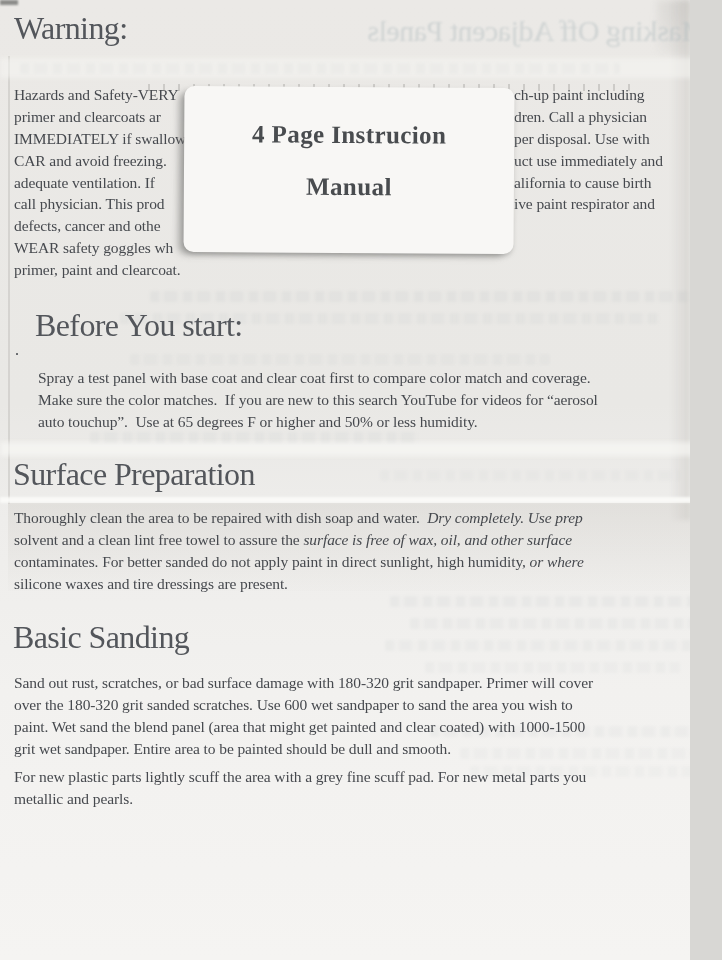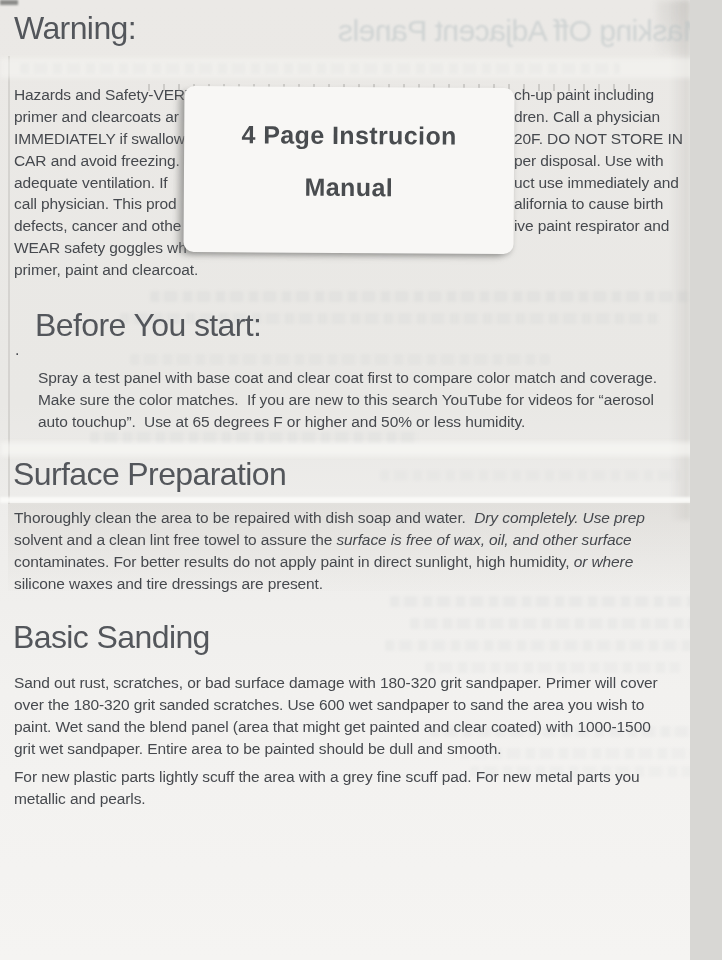--- a/index.html
+++ b/index.html
@@ -1,18 +1,18 @@
 <!DOCTYPE html>
 <html><head>
 <meta charset="utf-8">
 <style>
   html,body{margin:0;padding:0;background:#d8d7d4;}
   .page{
     position:relative;width:690px;height:960px;overflow:hidden;
-    font-family:Liberation Sans, sans-serif;
+    font-family:Liberation Serif, serif;
     background:linear-gradient(180deg,#ebe9e6 0%,#e9e8e5 42%,#eeedeb 54%,#f2f1ef 72%,#f5f4f2 100%);
   }
   
   .corner-mark{position:absolute;left:0;top:0;width:18px;height:5px;background:#8c8c8a;filter:blur(.8px);}
   .top-right-shade{position:absolute;right:0;top:0;width:34px;height:55px;
     background:radial-gradient(ellipse at top right,rgba(190,188,184,.6),rgba(190,188,184,0));filter:blur(3px);}
   .right-vignette{position:absolute;right:0;top:0;width:20px;height:520px;
     background:linear-gradient(90deg,rgba(200,198,194,0),rgba(200,198,194,.5));filter:blur(2px);}
   .left-edge-line{position:absolute;left:8px;top:56px;width:2px;height:448px;background:rgba(188,186,182,.45);filter:blur(.6px);}
   .crease-hi-1{position:absolute;left:0;top:58px;width:722px;height:20px;background:rgba(246,245,242,.55);filter:blur(2px);}
@@ -84,21 +84,20 @@
       <div class="tline"><span>CAR and avoid freezing.</span></div>
       <div class="tline"><span>adequate ventilation. If</span></div>
       <div class="tline"><span>call physician. This prod</span></div>
       <div class="tline"><span>defects, cancer and othe</span></div>
       <div class="tline"><span>WEAR safety goggles wh</span></div>
       <div class="tline"><span>primer, paint and clearcoat.</span></div>
     </div>
   <div class="para" style="left:514px;top:84px;width:208px;">
       <div class="tline"><span>ch-up paint including</span></div>
       <div class="tline"><span>dren. Call a physician</span></div>
-      <div class="tline"><span>20F. DO NOT STORE IN</span></div>
       <div class="tline"><span>per disposal. Use with</span></div>
       <div class="tline"><span>uct use immediately and</span></div>
       <div class="tline"><span>alifornia to cause birth</span></div>
       <div class="tline"><span>ive paint respirator and</span></div>
     </div>
 
   <div class="serration"></div>
   <div class="sticker">
     <div class="sticker-line l1">4 Page Instrucion</div>
     <div class="sticker-line l2">Manual</div>
@@ -109,21 +108,21 @@
   <div class="para" style="left:14px;top:367px;width:690px;margin-left:24px;">
       <div class="tline"><span>Spray a test panel with base coat and clear coat first to compare color match and coverage.</span></div>
       <div class="tline"><span>Make sure the color matches.  If you are new to this search YouTube for videos for “aerosol</span></div>
       <div class="tline"><span>auto touchup”.  Use at 65 degrees F or higher and 50% or less humidity.</span></div>
     </div>
 
   <div class="h1" style="left:13px;top:456px;">Surface Preparation</div>
   <div class="para" style="left:14px;top:507px;width:700px;">
       <div class="tline"><span>Thoroughly clean the area to be repaired with dish soap and water.  </span><span class="i">Dry completely. Use prep</span></div>
       <div class="tline"><span>solvent and a clean lint free towel to assure the </span><span class="i">surface is free of wax, oil, and other surface</span></div>
-      <div class="tline"><span>contaminates. For better results do not apply paint in direct sunlight, high humidity, </span><span class="i">or where</span></div>
+      <div class="tline"><span>contaminates. For better sanded do not apply paint in direct sunlight, high humidity, </span><span class="i">or where</span></div>
       <div class="tline"><span>silicone waxes and tire dressings are present.</span></div>
     </div>
 
   <div class="h1" style="left:13px;top:619px;">Basic Sanding</div>
   <div class="para" style="left:14px;top:672px;width:700px;">
       <div class="tline"><span>Sand out rust, scratches, or bad surface damage with 180-320 grit sandpaper. Primer will cover</span></div>
       <div class="tline"><span>over the 180-320 grit sanded scratches. Use 600 wet sandpaper to sand the area you wish to</span></div>
       <div class="tline"><span>paint. Wet sand the blend panel (area that might get painted and clear coated) with 1000-1500</span></div>
       <div class="tline"><span>grit wet sandpaper. Entire area to be painted should be dull and smooth.</span></div>
     </div>

